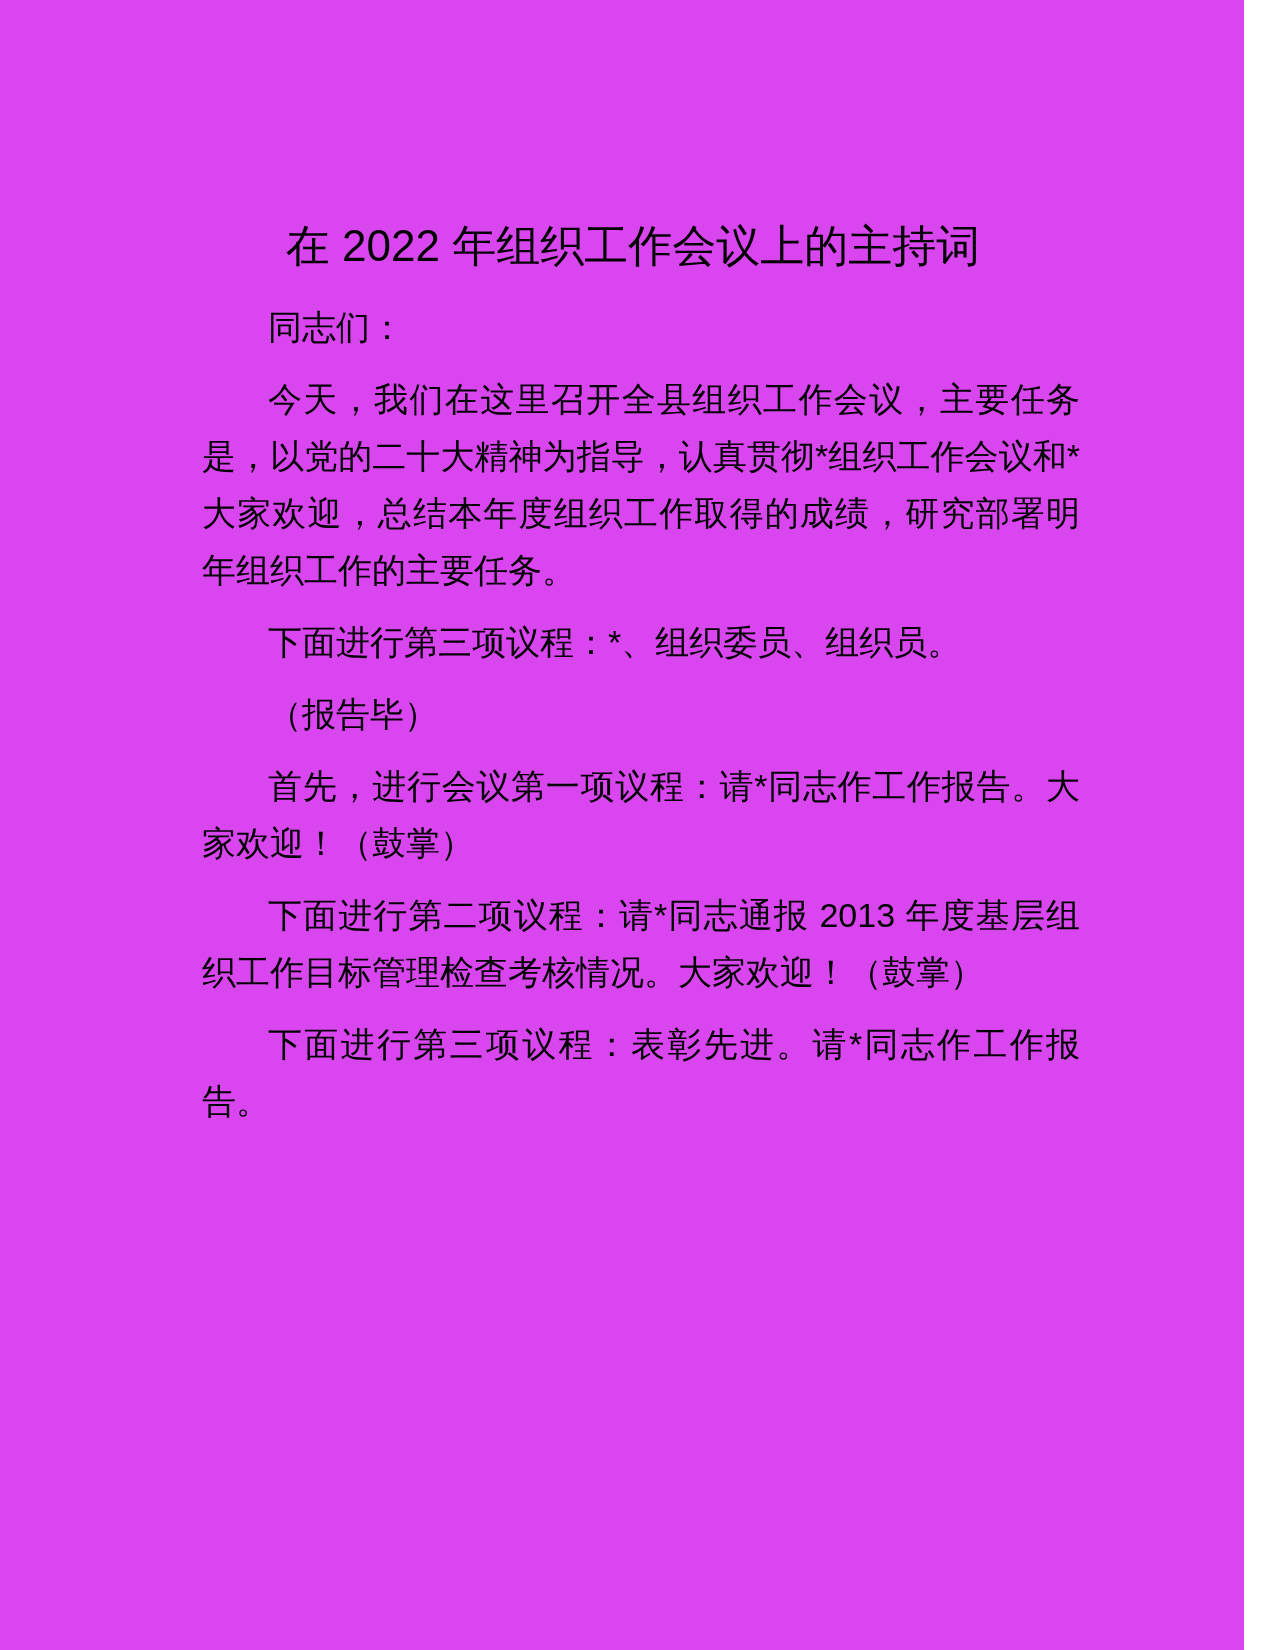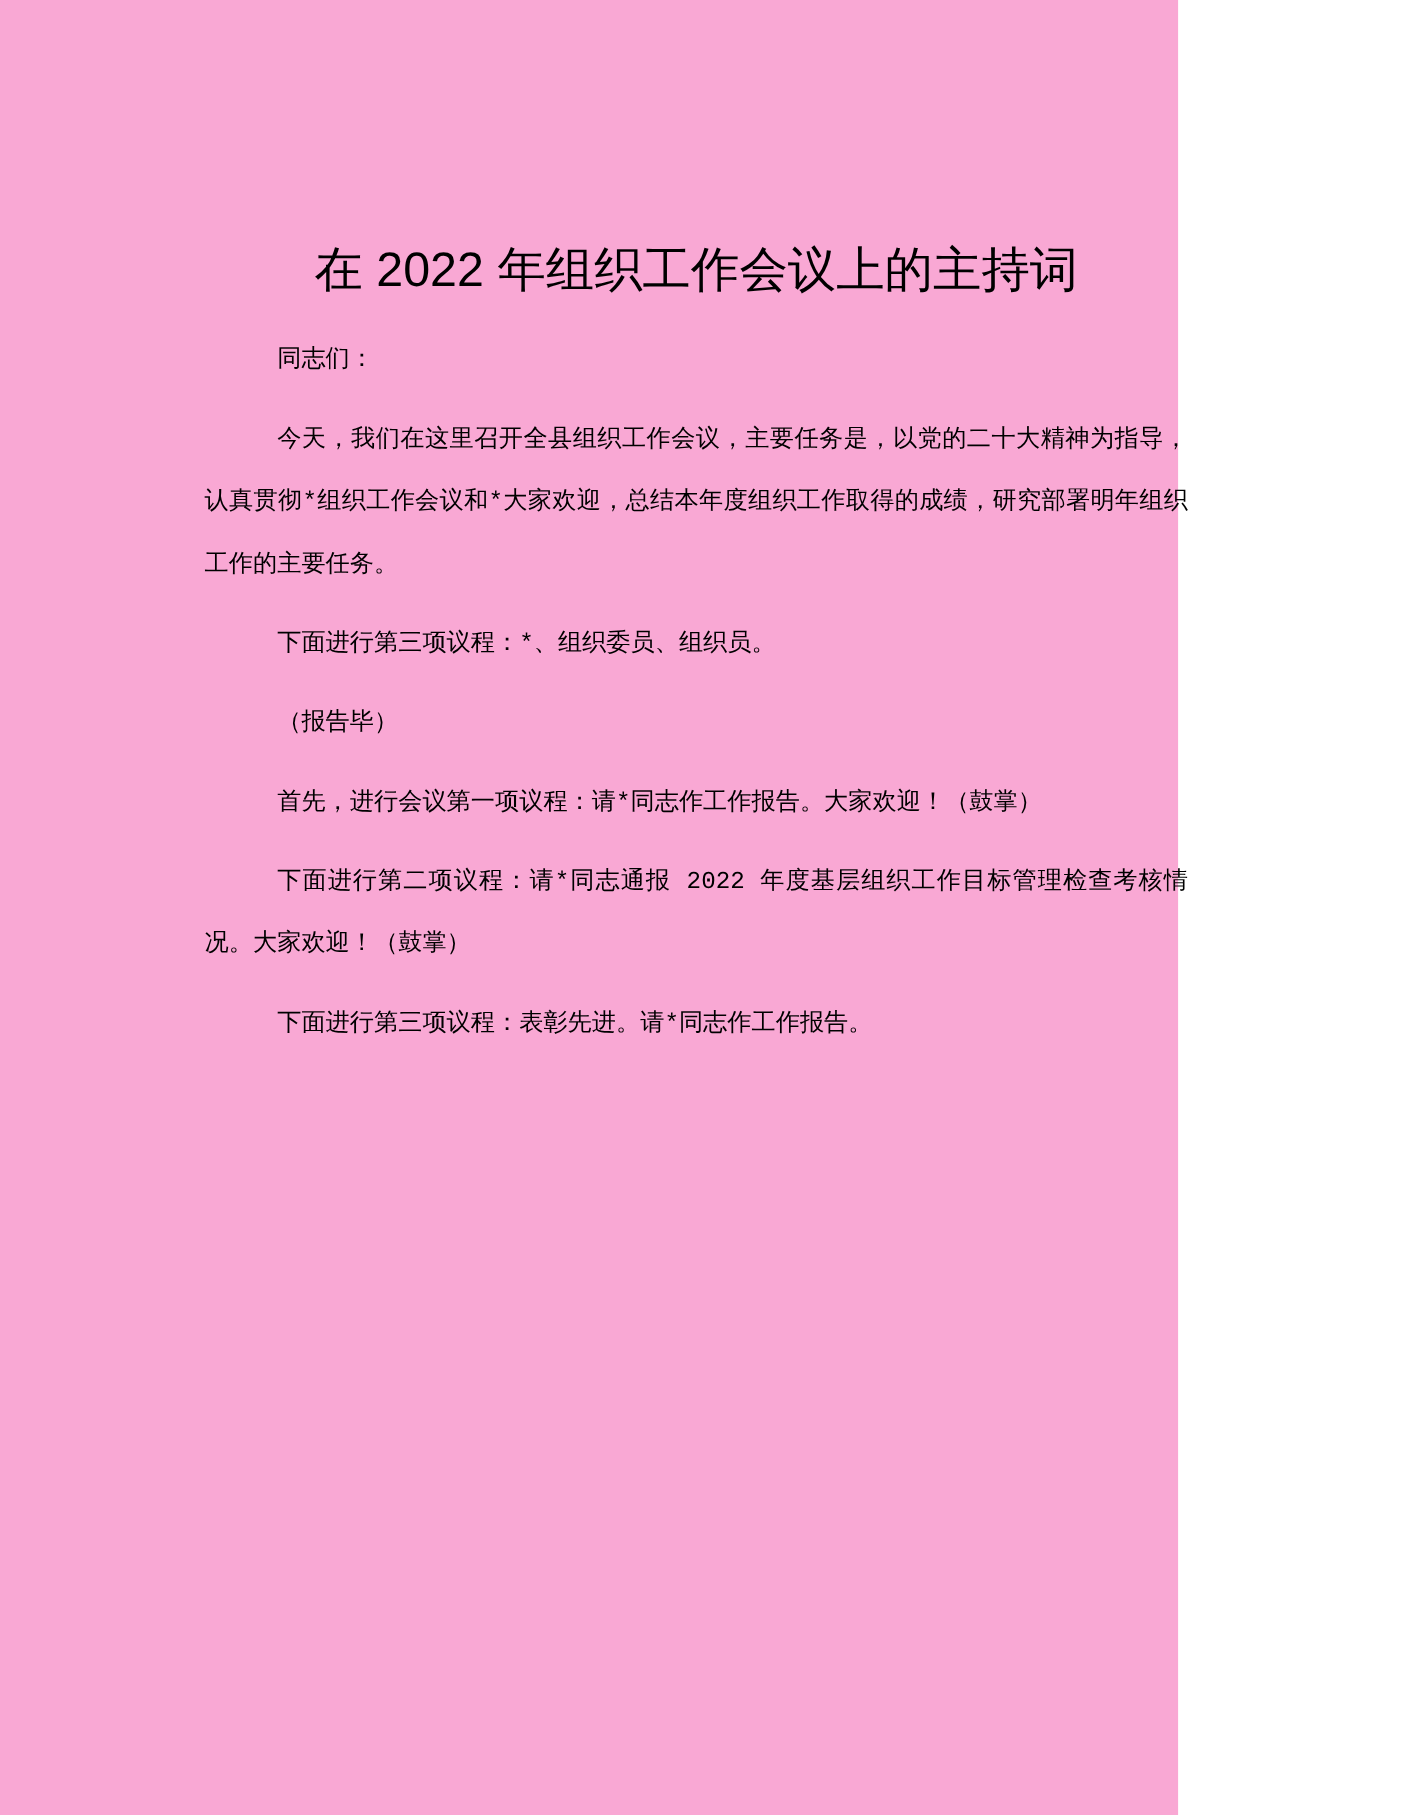--- a/index.html
+++ b/index.html
@@ -11,63 +11,62 @@
     height: 1650px;
     background: #ffffff;
     position: relative;
     overflow: hidden;
     font-family: "Liberation Sans", "DejaVu Sans", sans-serif;
   }
   .page {
     position: absolute;
     left: 0;
     top: 0;
-    width: 1071px;
+    width: 1244px;
     height: 1650px;
-    background: #f9a8d4;
+    background: #d946ef;
   }
   .doc {
     position: absolute;
     left: 186px;
     top: 208px;
     width: 894px;
     color: #000000;
   }
   .title {
     font-size: 44px;
     line-height: 76px;
     font-weight: 400;
     text-align: center;
     margin: 0;
     white-space: nowrap;
   }
   .body-text {
     margin: 0;
   }
   .para {
-    font-size: 22px;
+    font-size: 34px;
     line-height: 57px;
     font-weight: 400;
-    margin: 15px 0 0 0;
+    margin: 15px 0 0 16px;
     text-indent: 66px;
     text-align: justify;
     color: #000000;
     word-break: normal;
-    font-family: Liberation Mono, monospace;
   }
 </style>
 </head>
 <body>
 
 <div class="page">
   <div class="doc">
     <h1 class="title">在 2022 年组织工作会议上的主持词</h1>
     <div class="body-text">
         <p class="para">同志们：</p>
         <p class="para">今天，我们在这里召开全县组织工作会议，主要任务是，以党的二十大精神为指导，认真贯彻*组织工作会议和*大家欢迎，总结本年度组织工作取得的成绩，研究部署明年组织工作的主要任务。</p>
         <p class="para">下面进行第三项议程：*、组织委员、组织员。</p>
         <p class="para">（报告毕）</p>
         <p class="para">首先，进行会议第一项议程：请*同志作工作报告。大家欢迎！（鼓掌）</p>
-        <p class="para">下面进行第二项议程：请*同志通报 2022 年度基层组织工作目标管理检查考核情况。大家欢迎！（鼓掌）</p>
+        <p class="para">下面进行第二项议程：请*同志通报 2013 年度基层组织工作目标管理检查考核情况。大家欢迎！（鼓掌）</p>
         <p class="para">下面进行第三项议程：表彰先进。请*同志作工作报告。</p>
       </div>
   </div>
 </div>
 
 </body></html>

